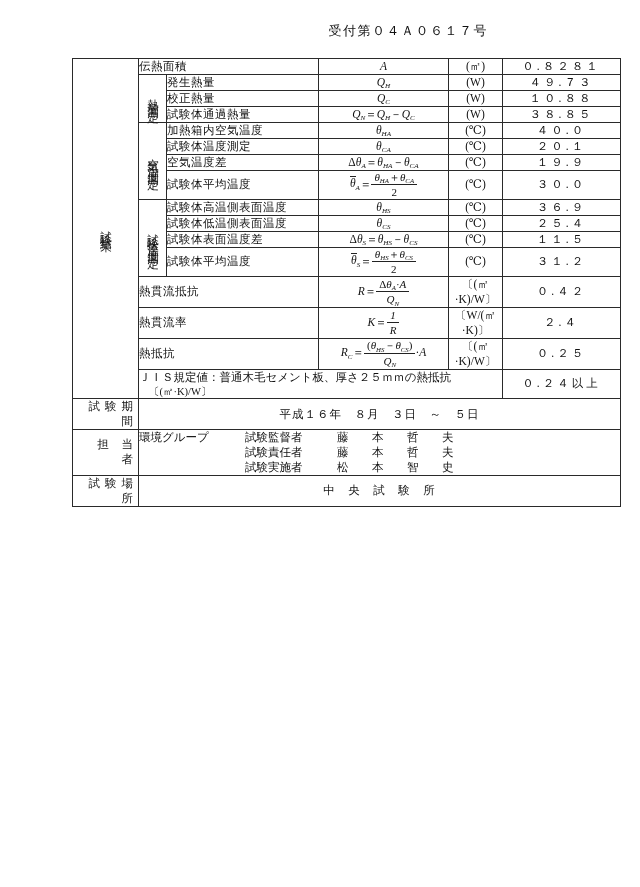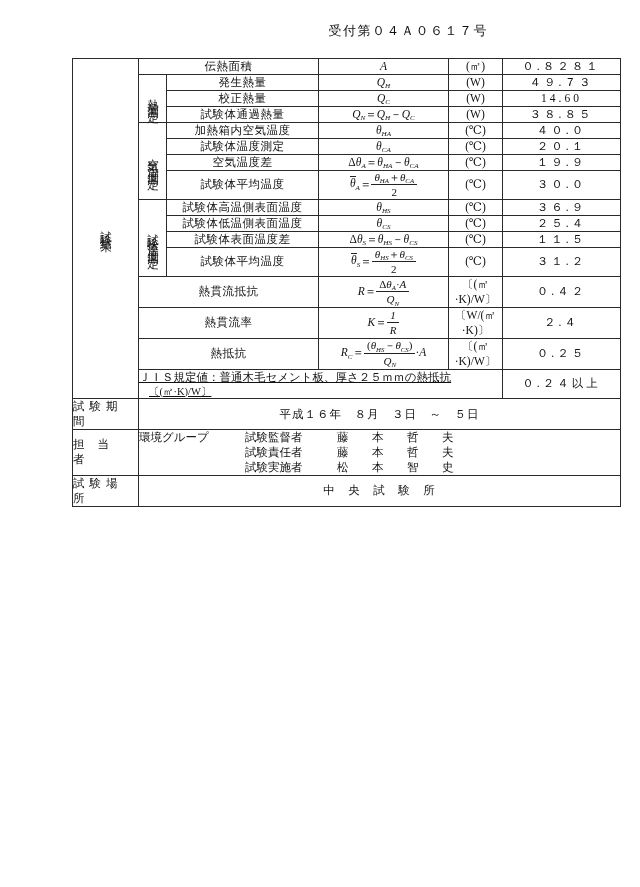--- a/index.html
+++ b/index.html
@@ -62,21 +62,21 @@
     height: 100%;
   }
   .vtext {
     writing-mode: vertical-rl;
     text-orientation: upright;
     letter-spacing: 4px;
     font-size: 11.5px;
   }
   .item {
     padding: 9px 0 9px 16px;
-    text-align: center;
+    text-align: left;
     font-size: 11.5px;
     letter-spacing: 0.5px;
     margin-left: 33px;
   }
   .sym {
     text-align: center;
     font-family: "Liberation Serif", serif;
     font-size: 12px;
     padding: 6px 2px;
   }
@@ -120,34 +120,33 @@
     display: inline-block;
     border-top: 1px solid #222;
     padding-top: 0px;
     line-height: 1.05;
   }
   .jis {
     padding: 7px 0 7px 14px;
     font-size: 11.5px;
     line-height: 1.55;
     text-align: left;
-    text-decoration: underline;
   }
   .jis .ln2 {
     padding-left: 10px;
     font-size: 10.5px;
   }
   .plain {
     padding: 9px 0 9px 14px;
     text-align: center;
     font-size: 12px;
     letter-spacing: 1px;
   }
   .label-cell {
-    text-align: left;
+    text-align: right;
     font-size: 11.5px;
     letter-spacing: 5px;
     padding: 8px 0;
   }
   .staff {
     padding: 8px 0 8px 14px;
     font-size: 11.5px;
     line-height: 1.9;
   }
   .staff .row span.role { display: inline-block; width: 92px; padding-left: 20px; }
@@ -212,21 +211,21 @@
         <td class="item">発生熱量</td>
         <td class="sym"><span class="it">Q</span><sub>H</sub></td>
         <td class="unit">(W)</td>
         <td class="val">４９.７３</td>
       </tr>
 
       <tr>
         <td class="item">校正熱量</td>
         <td class="sym"><span class="it">Q</span><sub>C</sub></td>
         <td class="unit">(W)</td>
-        <td class="val">14.60</td>
+        <td class="val">１０.８８</td>
       </tr>
 
       <tr>
         <td class="item">試験体通過熱量</td>
         <td class="sym nowrap"><span class="it">Q</span><sub>N</sub>＝<span class="it">Q</span><sub>H</sub>－<span class="it">Q</span><sub>C</sub></td>
         <td class="unit">(W)</td>
         <td class="val">３８.８５</td>
       </tr>
 
       <tr>

